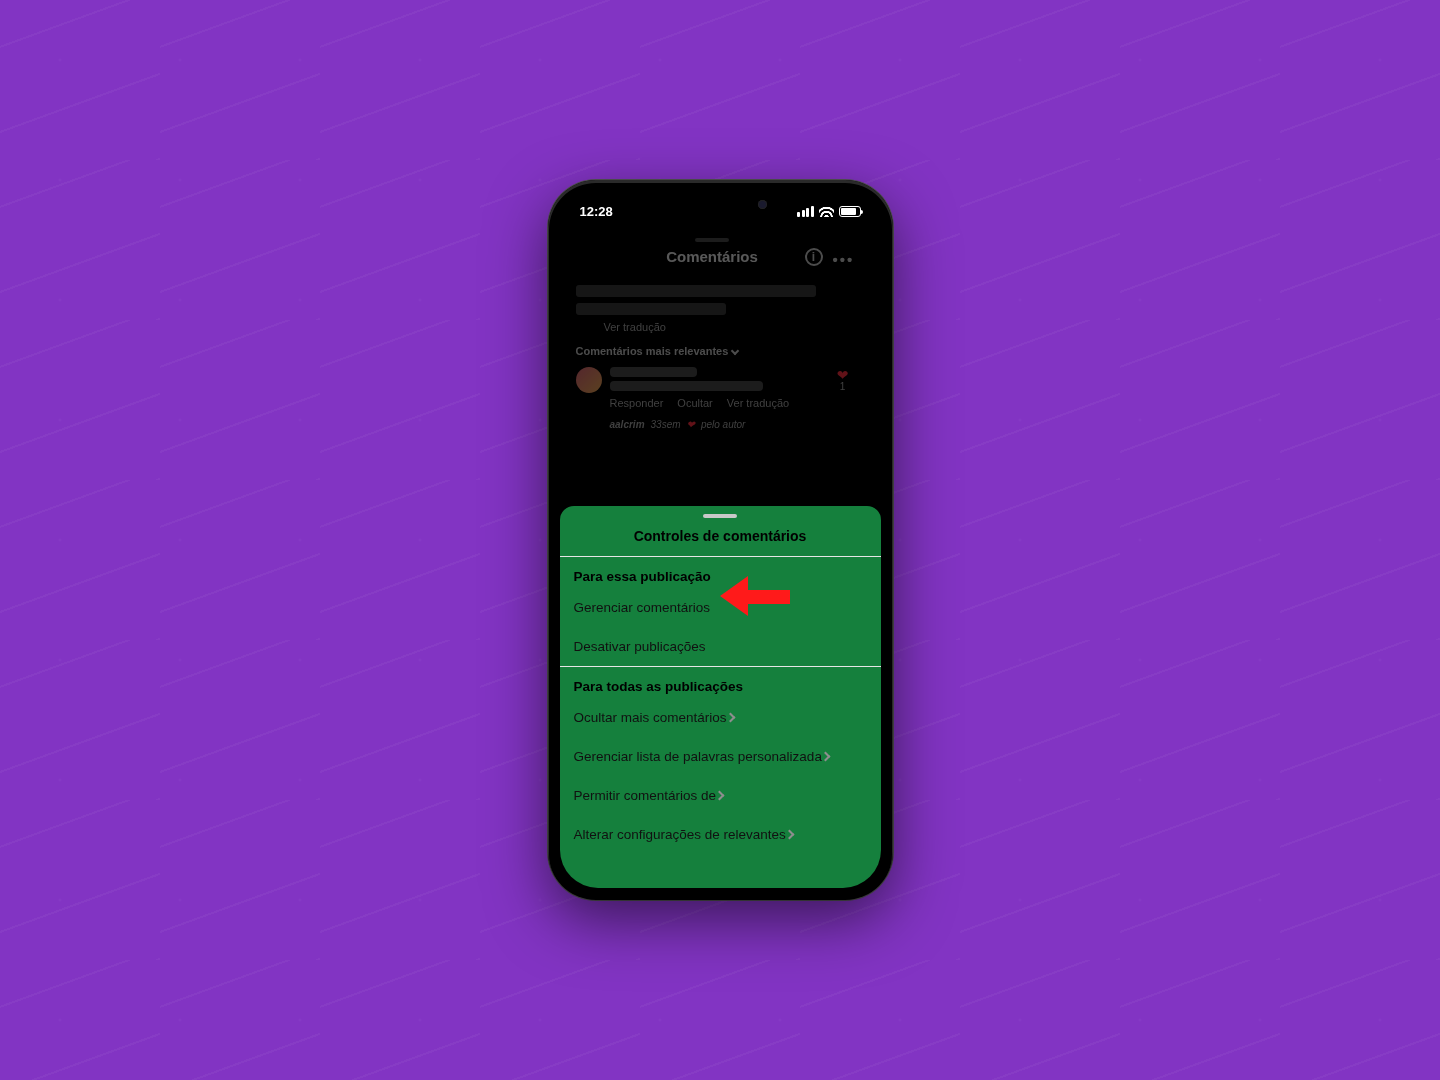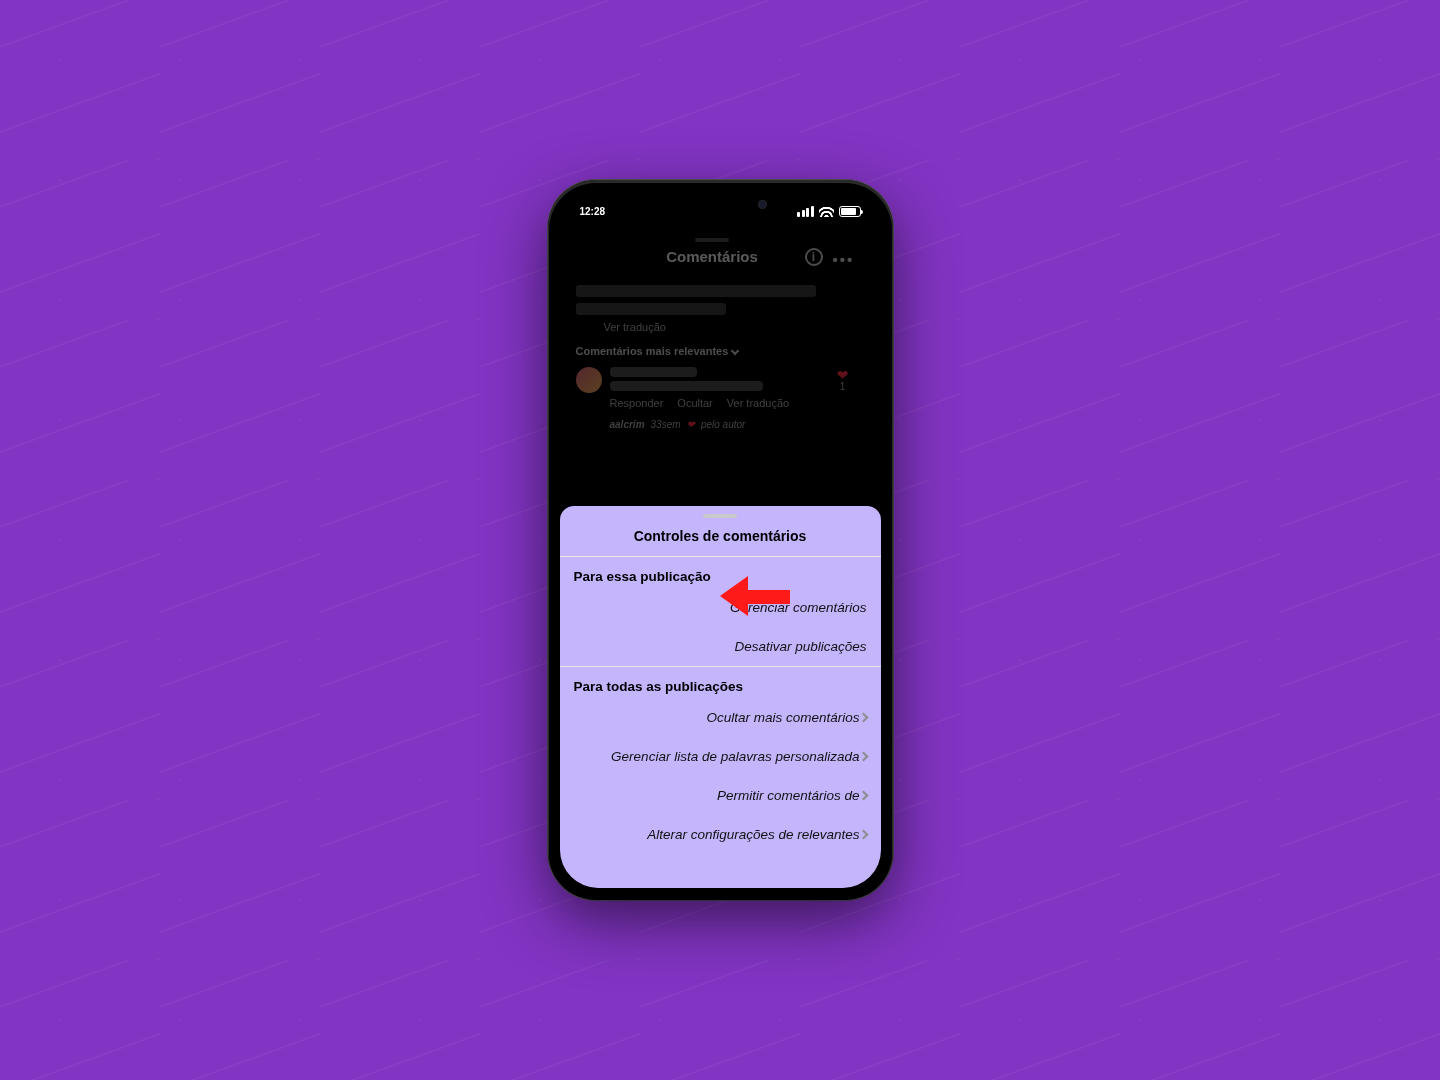--- a/index.html
+++ b/index.html
@@ -81,21 +81,21 @@
   
   .status-bar {
     position: absolute;
     top: 8px; left: 0; right: 0;
     height: 22px;
     display: flex;
     justify-content: space-between;
     align-items: center;
     padding: 0 20px;
     color: #fff;
-    font-size: 10px;
+    font-size: 13px;
     font-weight: 600;
     z-index: 60;
   }
   .status-right { display:flex; align-items:center; gap:5px; }
   .signal { display:flex; align-items:flex-end; gap:1.5px; }
   .signal span{ width:3px; background:#fff; border-radius:1px; }
   .signal span:nth-child(1){height:5px}
   .signal span:nth-child(2){height:7px}
   .signal span:nth-child(3){height:9px}
   .signal span:nth-child(4){height:11px}
@@ -171,21 +171,21 @@
   .heart{ color:#ff3040; font-size:14px; margin-left:auto; text-align:center;}
   .heart small{display:block;color:#a6a6a6;font-size:10px;margin-top:-2px;}
   .reply-row{ font-size:10px; color:#a6a6a6; margin:10px 0 0 34px; display:flex; align-items:center; gap:6px;font-style:italic;}
   .reply-row .tinyheart{color:#ff3040;font-size:10px;}
 
   
   .sheet{
     position:absolute;
     left:0; right:0; bottom:0;
     height: 382px;
-    background:#c4b5fd;
+    background:#15803d;
     z-index: 40;
     border-top-left-radius: 14px;
     border-top-right-radius: 14px;
     overflow:hidden;
   }
   .sheet .grabber{
     width:34px;height:4px;border-radius:3px;background:#c9c9c9;
     margin: 8px auto 4px;
   }
   .sheet-title{
@@ -196,26 +196,25 @@
     border-bottom:1px solid #e6e6e6;
   }
   .section-header{
     font-weight:700;
     font-size:13.5px;
     padding: 12px 14px 4px;
   }
   .menu-item{
     display:flex;
     align-items:center;
-    justify-content:flex-end;
+    justify-content:flex-start;
     padding: 12px 14px;
     font-size:13.5px;
     color:#111;
     cursor:pointer;
-    font-style:italic;
   }
   .divider{ border-top:1px solid #e6e6e6; }
   .chevron{
     width:7px;height:7px;
     border:solid #8e8e8e;
     border-width:0 2px 2px 0;
     transform: rotate(-45deg);
   }
 
   

